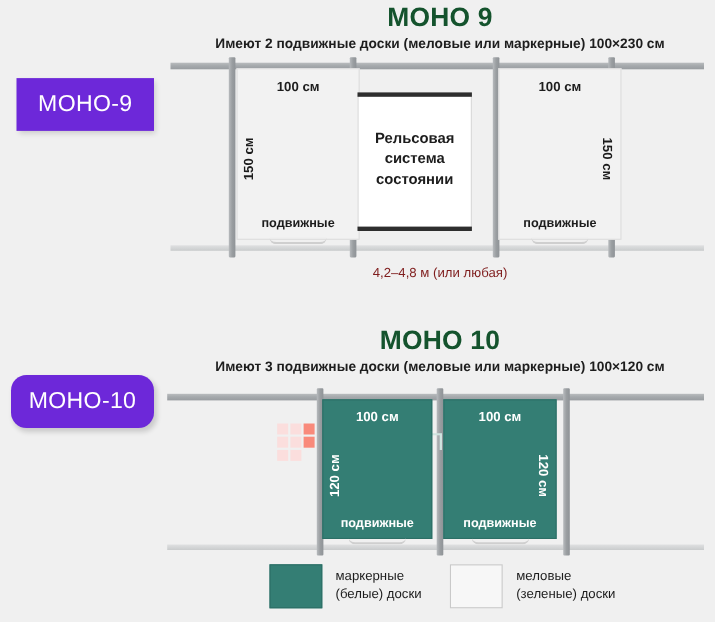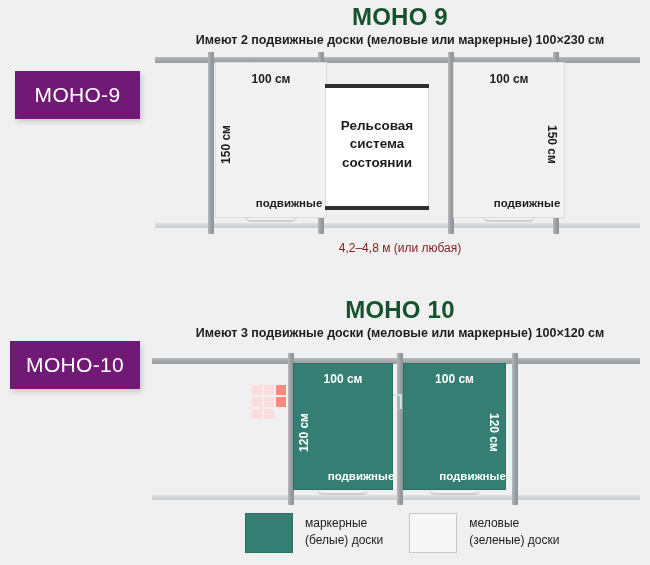--- a/index.html
+++ b/index.html
@@ -9,29 +9,29 @@
     font-family:"Liberation Sans", sans-serif;
     color:#2b2b2b;
     position:relative;
     overflow:hidden;
     -webkit-font-smoothing:antialiased;
   }
 
   
   .tag{
     position:absolute;
-    background:#701a75;
+    background:#6d28d9;
     color:#ffffff;
     display:flex;align-items:center;justify-content:center;
     font-size:21px;
     letter-spacing:.3px;
     box-shadow:2px 3px 5px rgba(0,0,0,.16);
   }
   #tag9 {left:15px;  top:71px;  width:125px;height:48px;}
-  #tag10{left:10px;  top:341px; width:130px;height:48px;}
+  #tag10{left:10px;  top:341px; width:130px;height:48px;border-radius:14px;}
 
   
   .sec-title{
     position:absolute;
     width:470px;left:165px;
     text-align:center;
     color:#14532d;
     font-weight:bold;
     font-size:24px;
     letter-spacing:.2px;
@@ -123,21 +123,21 @@
     writing-mode:vertical-rl;
     transform:rotate(180deg);
     white-space:nowrap;
   }
   .dim-v.down{
     transform:none;
   }
   .dim-on-green{color:#ffffff;}
   .movable{
     position:absolute;text-align:center;
-    font-size:11.5px;font-weight:bold;color:#1d1d1d;padding-left:18px;
+    font-size:11.5px;font-weight:bold;color:#1d1d1d;
   }
   .movable.on-green{color:#ffffff;}
 
   .span-label{
     position:absolute;left:165px;width:470px;
     text-align:center;font-size:12px;color:#7f1d1d;
   }
 
   
   .watermark{

